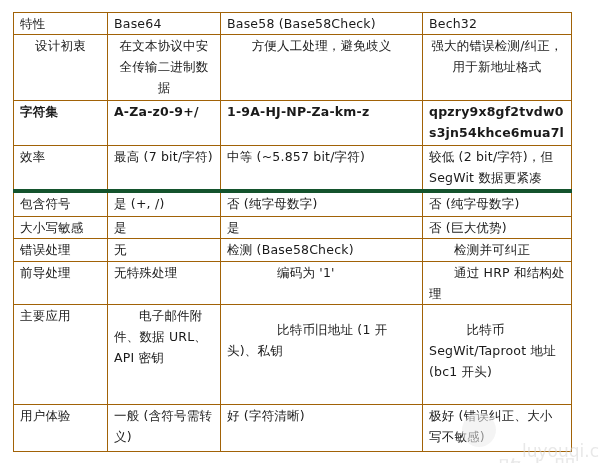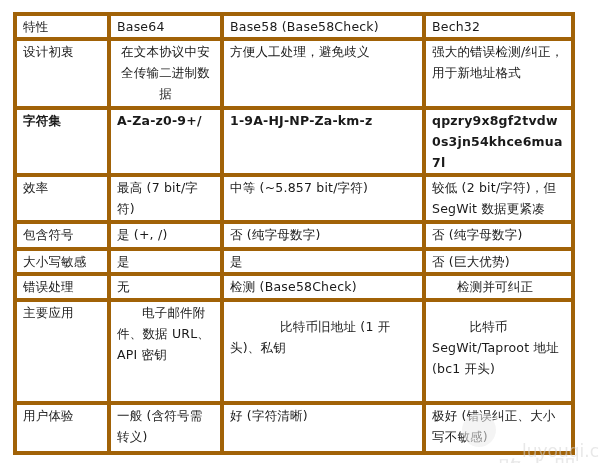--- a/index.html
+++ b/index.html
@@ -20,34 +20,34 @@
       left: 13px;
       top: 12px;
     }
     table.cmp {
       border-collapse: collapse;
       table-layout: fixed;
       font-size: 12.5px;
       line-height: 21px;
     }
     table.cmp td {
-      border: 4px solid #a16207;
+      border: 1px solid #a16207;
       padding: 0 6px;
       vertical-align: top;
       white-space: normal;
       overflow: hidden;
       letter-spacing: 0.2px;
     }
     col.c1 { width: 94px; }
     col.c2 { width: 113px; }
     col.c3 { width: 202px; }
     col.c4 { width: 149px; }
 
     tr.r-header td { height: 21px; }
-    tr.r-purpose td { height: 65px; }
+    tr.r-purpose td { height: 65px; text-align: center; }
     tr.r-charset td { height: 44px; font-weight: bold; }
     tr.r-count td { height: 22px; }
     tr.r-eff td { height: 43px; }
     tr.r-sym td { height: 23px; border-top: 4px solid #14532d; }
     tr.r-case td { height: 21px; }
     tr.r-err td { height: 22px; }
     tr.r-lead td { height: 41px; }
     tr.r-app td { height: 85px; }
     tr.r-ux td { height: 46px; }
 
@@ -138,20 +138,26 @@
         <td>是</td>
         <td>是</td>
         <td>否 (巨大优势)</td>
       </tr>
       <tr class="r-err">
         <td>错误处理</td>
         <td>无</td>
         <td>检测 (Base58Check)</td>
         <td class="center-ind">检测并可纠正</td>
       </tr>
+      <tr class="r-lead">
+        <td>前导处理</td>
+        <td>无特殊处理</td>
+        <td style="text-indent: 4em;">编码为 '1'</td>
+        <td class="center-ind">通过 HRP 和结构处理</td>
+      </tr>
       <tr class="r-app">
         <td>主要应用</td>
         <td class="center-ind">电子邮件附件、数据 URL、API 密钥</td>
         <td class="app-mid" style="text-indent: 4em; margin-left: 24px;">比特币旧地址 (1 开头)、私钥</td>
         <td class="app-third" style="text-indent: 3em;">比特币 SegWit/Taproot 地址 (bc1 开头)</td>
       </tr>
       <tr class="r-ux">
         <td>用户体验</td>
         <td>一般 (含符号需转义)</td>
         <td>好 (字符清晰)</td>

